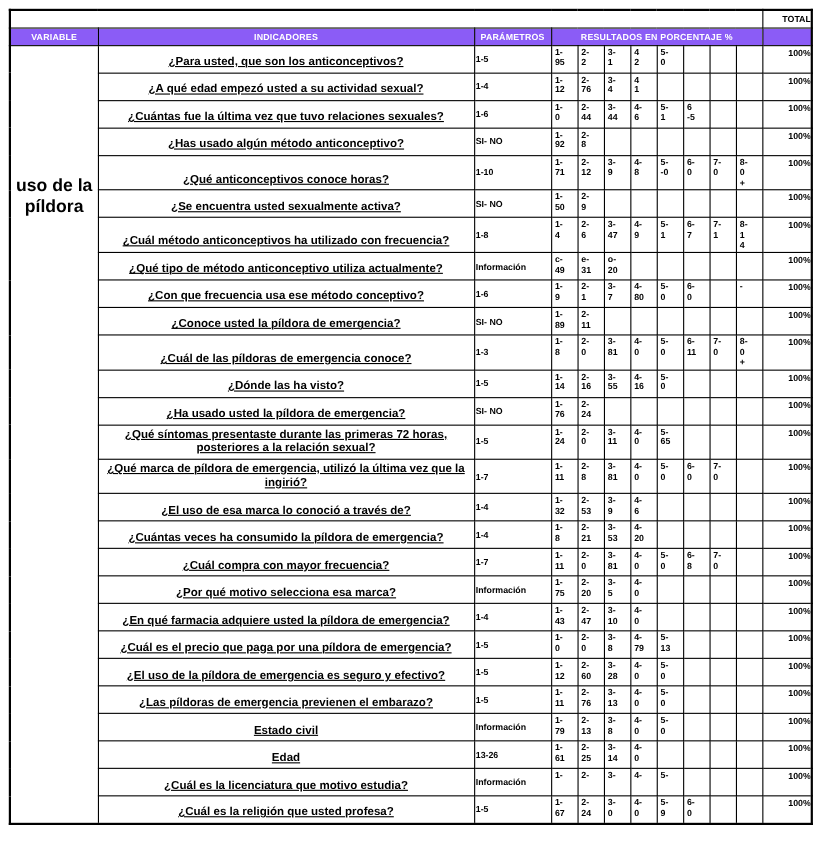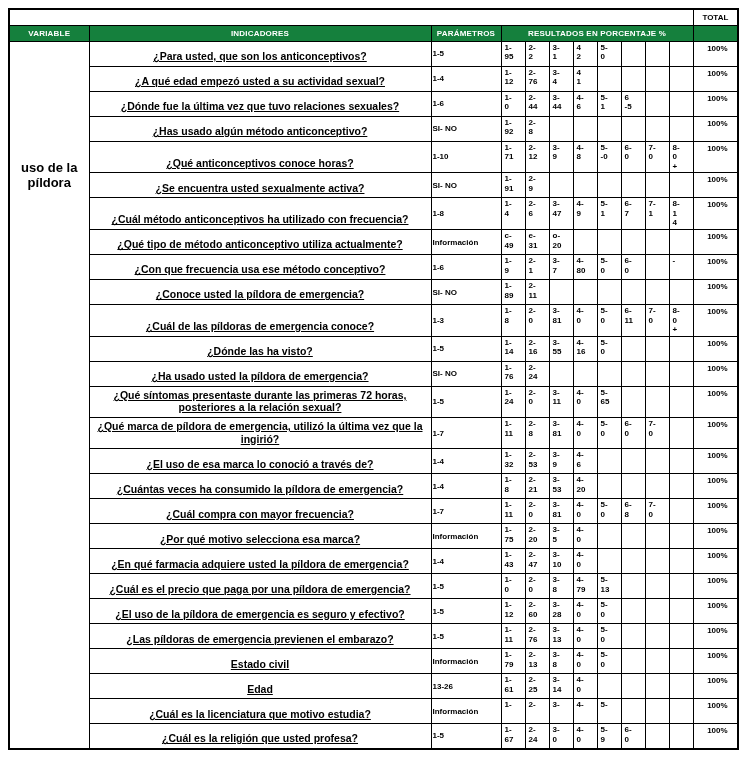--- a/index.html
+++ b/index.html
@@ -17,41 +17,41 @@
   }
   td, th {
     border: 1px solid #000;
     padding: 0;
     font-weight: bold;
     color: #000;
     overflow: hidden;
     word-wrap: break-word;
   }
   tr.hdr th {
-    background: #15803d;
+    background: #8b5cf6;
     color: #ffffff;
     font-size: 8px;
     padding: 3px 2px;
     text-align: center;
     letter-spacing: 0.2px;
   }
   th.h-var { text-align: left; padding-left: 3px; }
   th.blank-total { background: #ffffff; }
   td.spacer { height: 16px; border-bottom: 1px solid #000; }
   td.total-h {
     font-size: 8px;
-    text-align: center;
+    text-align: right;
     vertical-align: middle;
     padding: 3px 0 2px;
   }
   td.var { vertical-align: top; }
   .var-inner {
     margin-top: 118px;
     text-align: center;
-    font-size: 13px;
+    font-size: 16px;
     line-height: 1.2;
   }
   td.q {
     font-size: 10.5px;
     text-align: center;
     vertical-align: bottom;
     padding: 2px 4px 3px;
     height: 25px;
     line-height: 1.2;
     text-decoration: underline;
@@ -64,21 +64,21 @@
   td.r {
     font-size: 8px;
     vertical-align: top;
     text-align: left;
     padding: 1px 1px 1px 3px;
     line-height: 1.2;
   }
   td.t {
     font-size: 8px;
     vertical-align: top;
-    text-align: center;
+    text-align: right;
     padding: 2px 0 0 4px;
   }
 </style>
 </head>
 <body>
 
 <table class="main">
   <colgroup>
     <col style="width:80px">
     <col style="width:342px">
@@ -157,21 +157,21 @@
           <div>4</div>
           <div>1</div>
         </td>
         <td class="r"></td>
         <td class="r"></td>
         <td class="r"></td>
         <td class="r"></td>
         <td class="t">100%</td>
   </tr>
       <tr>
-    <td class="q">¿Dónde fue la última vez que tuvo relaciones sexuales?</td>
+    <td class="q">¿Cuántas fue la última vez que tuvo relaciones sexuales?</td>
     <td class="p">1-6</td>
     <td class="r">
           <div>1-</div>
           <div>0</div>
         </td>
         <td class="r">
           <div>2-</div>
           <div>44</div>
         </td>
         <td class="r">
@@ -249,21 +249,21 @@
           <div>0</div>
           <div>+</div>
         </td>
         <td class="t">100%</td>
   </tr>
       <tr>
     <td class="q">¿Se encuentra usted sexualmente activa?</td>
     <td class="p">SI- NO</td>
     <td class="r">
           <div>1-</div>
-          <div>91</div>
+          <div>50</div>
         </td>
         <td class="r">
           <div>2-</div>
           <div>9</div>
         </td>
         <td class="r"></td>
         <td class="r"></td>
         <td class="r"></td>
         <td class="r"></td>
         <td class="r"></td>

